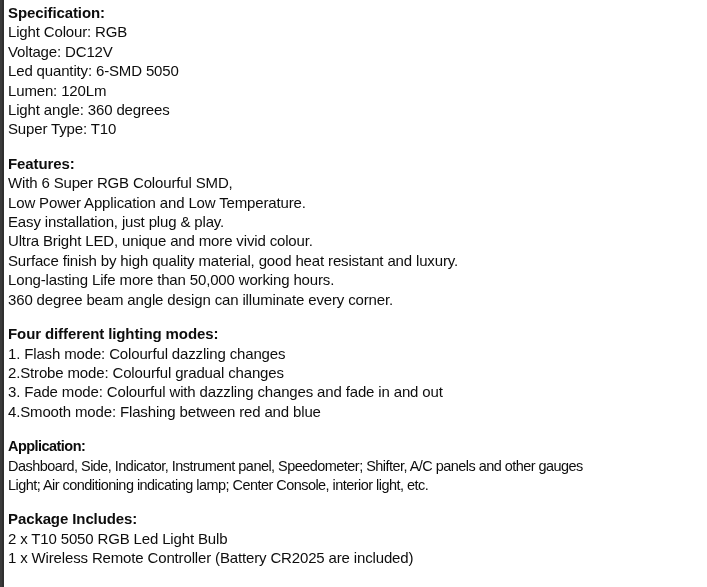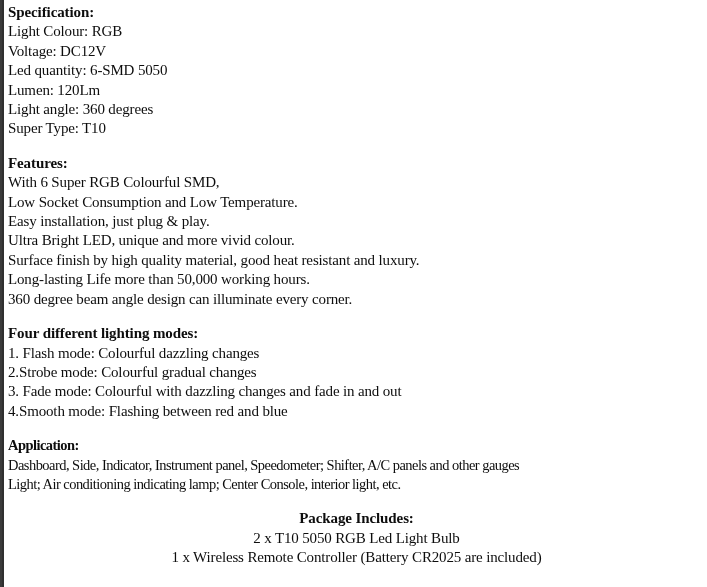--- a/index.html
+++ b/index.html
@@ -34,25 +34,23 @@
     pointer-events: none;
   }
   .doc-body {
     position: absolute;
     left: 6px;
     top: 3px;
     right: 2px;
   }
   .section {
     margin: 0 0 15px 0;
-    font-family: Liberation Serif, serif;
   }
   .section:last-child {
     margin-bottom: 0;
-    text-align: center;
   }
   .section-heading {
     font-weight: bold;
     font-size: 15px;
     line-height: 19.4px;
     letter-spacing: -0.1px;
     white-space: nowrap;
   }
   .line {
     font-weight: normal;
@@ -82,21 +80,21 @@
       <div class="line">Voltage: DC12V</div>
       <div class="line">Led quantity: 6-SMD 5050</div>
       <div class="line">Lumen: 120Lm</div>
       <div class="line">Light angle: 360 degrees</div>
       <div class="line">Super Type: T10</div>
     </div>
 
     <div class="section section-features">
       <div class="section-heading">Features:</div>
       <div class="line">With 6 Super RGB Colourful SMD,</div>
-      <div class="line">Low Socket Consumption and Low Temperature.</div>
+      <div class="line">Low Power Application and Low Temperature.</div>
       <div class="line">Easy installation, just plug &amp; play.</div>
       <div class="line">Ultra Bright LED, unique and more vivid colour.</div>
       <div class="line">Surface finish by high quality material, good heat resistant and luxury.</div>
       <div class="line">Long-lasting Life more than 50,000 working hours.</div>
       <div class="line">360 degree beam angle design can illuminate every corner.</div>
     </div>
 
     <div class="section section-lighting-modes">
       <div class="section-heading">Four different lighting modes:</div>
       <div class="line">1. Flash mode: Colourful dazzling changes</div>

